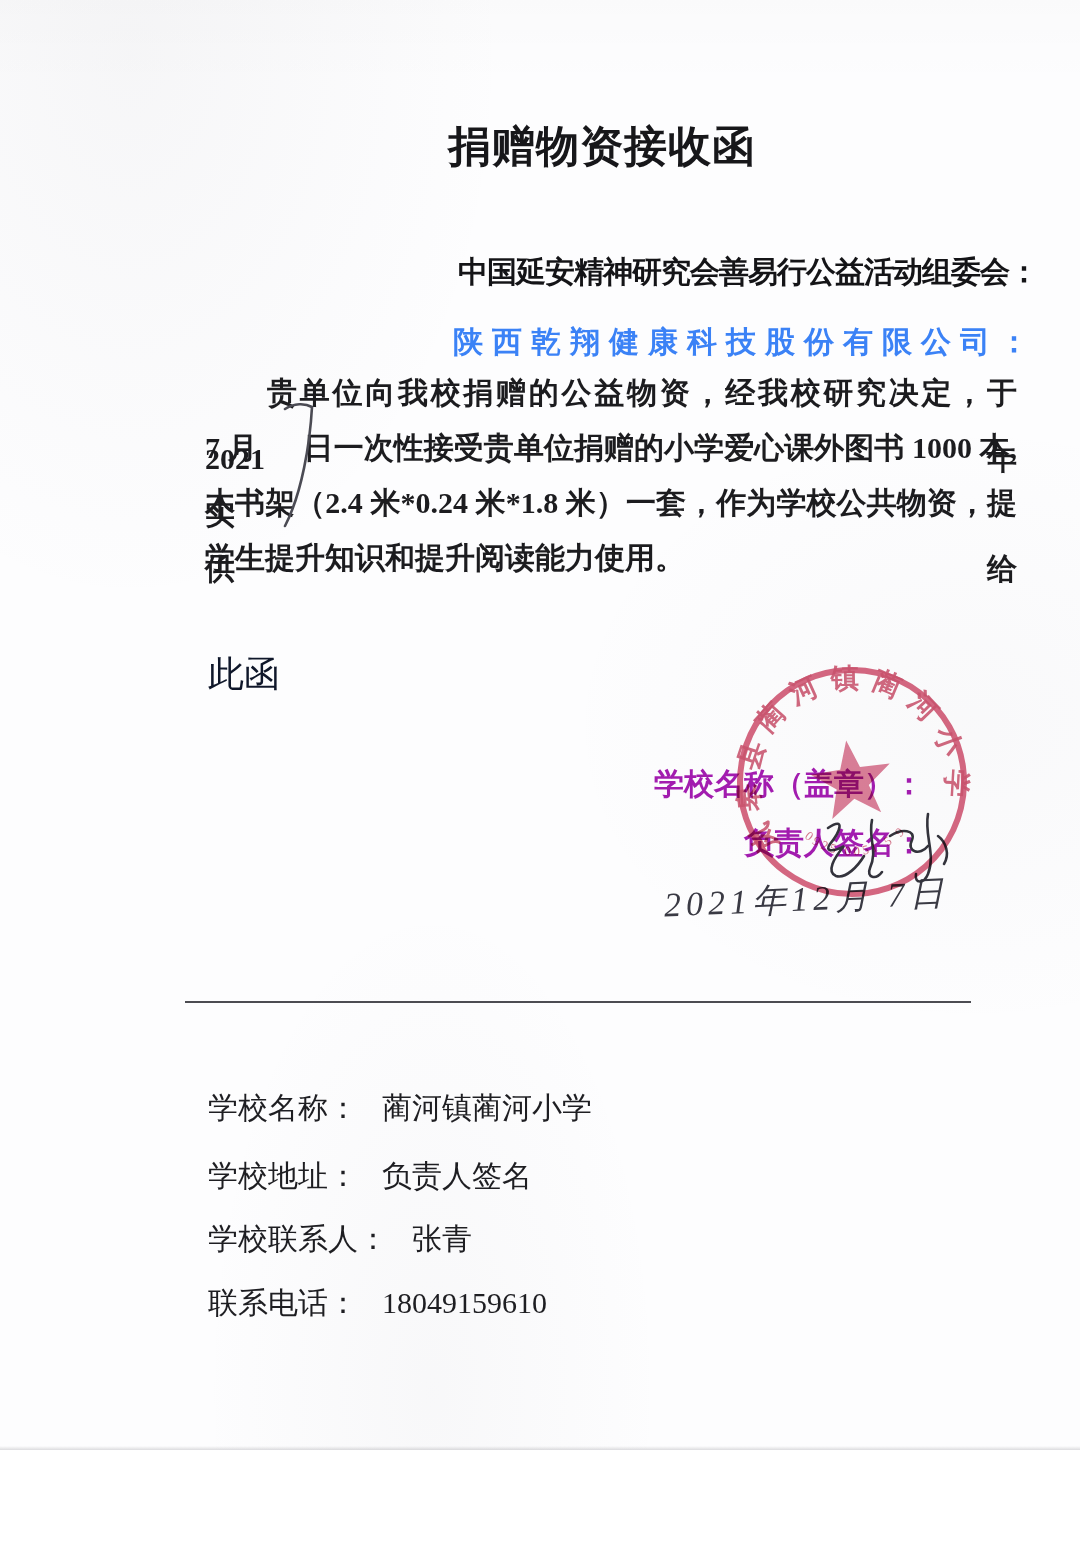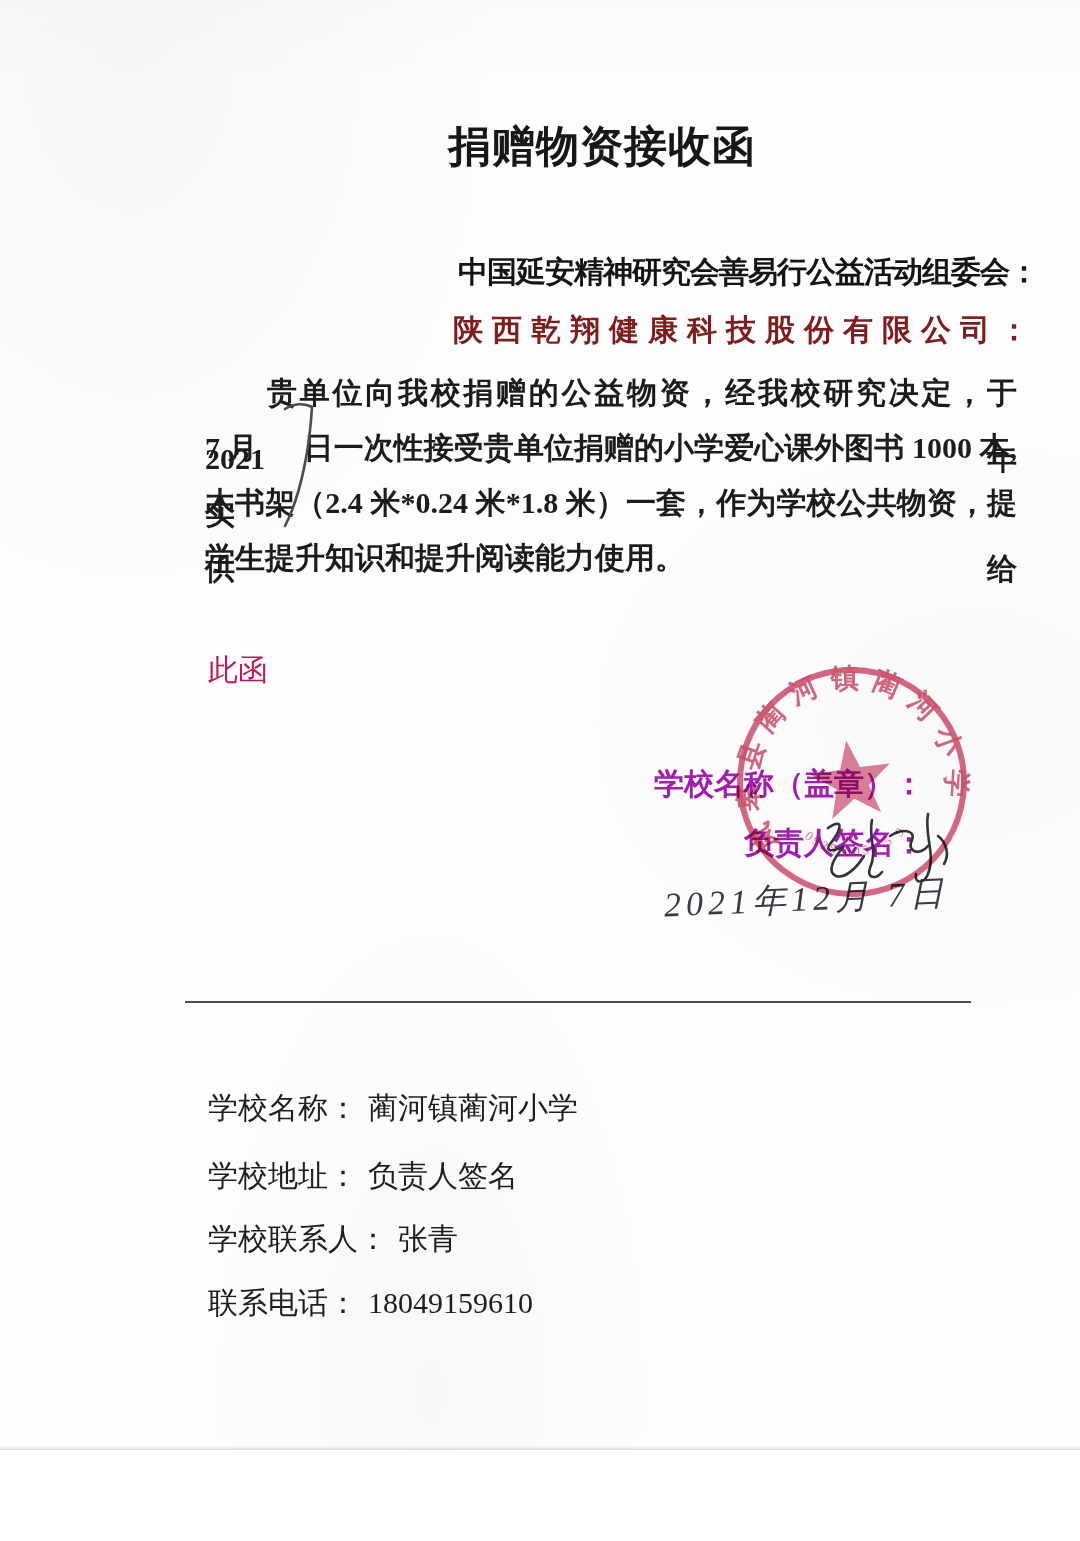--- a/index.html
+++ b/index.html
@@ -32,29 +32,29 @@
   }
 
   .title {
     position: absolute; left: 448px; top: 118px;
     font-size: 43px; font-weight: bold; letter-spacing: 1px;
     color: #17171a;
   }
 
   .addr { position: absolute; left: 208px; top: 252px; width: 830px; text-align: right; }
   .addr-line1 { font-size: 30px; font-weight: bold; letter-spacing: -1px; color: #141417; }
-  .addr-line2 { margin-top: 17px; font-size: 30px; font-weight: bold; letter-spacing: 9px; color: #7f1d1d; }
+  .addr-line2 { margin-top: 29px; font-size: 30px; font-weight: bold; letter-spacing: 9px; color: #3b82f6; }
 
   .body-par { position: absolute; left: 205px; top: 360px; width: 812px; font-size: 30px; color: #1c1c1f; }
   .body-line { display: block; height: 55px; line-height: 66px; text-align: justify; font-weight: bold; }
   .body-line.just { text-align-last: justify; }
   .body-line.indent { text-indent: 62px; }
   .day-gap { display: inline-block; width: 46px; }
 
-  .closing { position: absolute; left: 208px; top: 650px; font-size: 30px; color: #be185d; text-align: center; }
+  .closing { position: absolute; left: 208px; top: 650px; font-size: 36px; color: #0f172a; text-align: center; }
 
   .sign-block { position: absolute; left: 654px; top: 764px; }
   .sign-label { font-size: 30px; font-weight: bold; color: #a21caf; height: 59px; text-align: right; }
   .hand-date {
     position: absolute; left: 10px; top: 112px; width: 300px;
     font-style: italic; font-size: 34px; letter-spacing: 5px;
     color: #3a3a44; transform: rotate(-2.5deg); white-space: nowrap;
   }
 
   .hand-seven { position: absolute; left: 272px; top: 398px; }
@@ -63,21 +63,21 @@
   .seal { position: absolute; left: 712px; top: 642px; mix-blend-mode: multiply; opacity: 0.93; }
 
   .divider { position: absolute; left: 185px; top: 1001px; width: 786px; height: 2px; background: #4c4c52; }
 
   .footer { position: absolute; left: 208px; top: 1088px; }
   .footer-line { font-size: 30px; color: #1e1e22; white-space: nowrap; }
   .fl-0 { margin-top: 0; }
   .fl-1 { margin-top: 27px; }
   .fl-2 { margin-top: 22px; }
   .fl-3 { margin-top: 23px; }
-  .footer-line .val { margin-left: 10px; }
+  .footer-line .val { margin-left: 24px; }
 </style>
 </head>
 <body>
 
 <div class="page">
 
   <div class="title">捐赠物资接收函</div>
 
   <div class="addr">
     <div class="addr-line1">中国延安精神研究会善易行公益活动组委会：</div>

